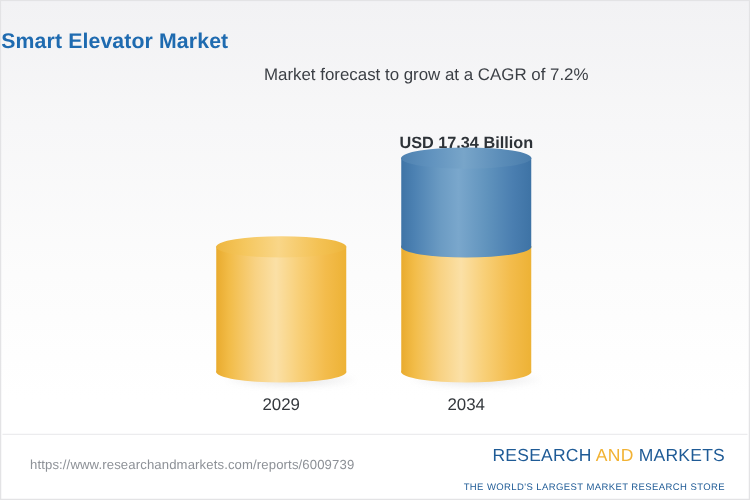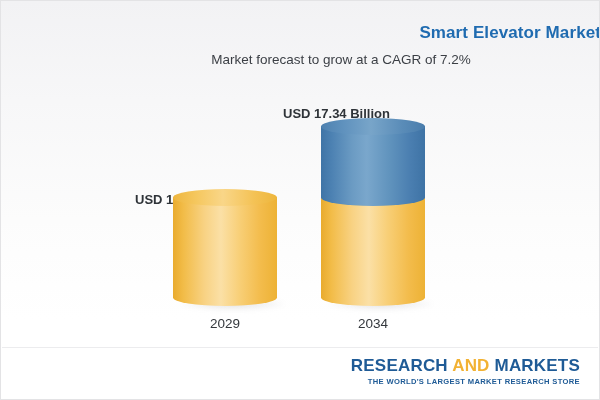--- a/index.html
+++ b/index.html
@@ -23,21 +23,21 @@
     background: linear-gradient(180deg, #f2f2f4 0%, #f7f7f8 25%, #fcfcfc 55%, #ffffff 80%);
     overflow: hidden;
   }
 
   
   .title {
     position: absolute;
     left: 0;
     top: 22px;
     width: 600px;
-    text-align: right;
+    text-align: left;
     font-size: 17px;
     font-weight: bold;
     color: #1f6bb0;
     letter-spacing: 0.1px;
   }
   .subtitle {
     position: absolute;
     left: 0;
     top: 51px;
     width: 600px;
@@ -63,21 +63,21 @@
     width: 104px;
   }
   .bar-group.g0 { left: 172px; }
   .bar-group.g1 { left: 320px; }
 
   
   .value-label {
     position: absolute;
     width: 180px;
     left: -38px;
-    text-align: left;
+    text-align: center;
     font-size: 13px;
     font-weight: bold;
     color: #2e3338;
     white-space: nowrap;
     margin-top: 20px;
   }
   .g0 .value-label { bottom: 142px; }
   .g1 .value-label { bottom: 228px; }
 
   
@@ -197,35 +197,35 @@
     color: #8d9197;
     letter-spacing: 0.1px;
   }
   .logo {
     position: absolute;
     right: 18px;
     top: 8px;
     text-align: right;
   }
   .logo-main {
-    font-size: 17px;
-    font-weight: bold;
+    font-size: 14px;
+    font-weight: normal;
     color: #1f5b96;
     letter-spacing: 0.2px;
     line-height: 1.15;
     white-space: nowrap;
   }
   .logo-main .logo-and { color: #f2b233; }
   .logo-tag {
     font-size: 7.6px;
-    font-weight: bold;
+    font-weight: normal;
     color: #1f5b96;
     letter-spacing: 0.33px;
     white-space: nowrap;
-    margin-top: 1px;
+    margin-top: 13px;
   }
 </style>
 </head>
 <body>
 
 <div class="infographic">
 
   <div class="title">Smart Elevator Market</div>
   <div class="subtitle">Market forecast to grow at a CAGR of 7.2%</div>
 
@@ -266,19 +266,20 @@
           <div class="cyl-top"></div>
         </div>
       </div>
 
       <div class="cat-label">2034</div>
     </div>
 
   </div>
 
   <div class="footer">
+    <div class="source-url">https://www.researchandmarkets.com/reports/6009739</div>
     <div class="logo">
       <div class="logo-main"><span>RESEARCH</span> <span class="logo-and">AND</span> <span>MARKETS</span></div>
       <div class="logo-tag">THE WORLD'S LARGEST MARKET RESEARCH STORE</div>
     </div>
   </div>
 
 </div>
 
 </body></html>

